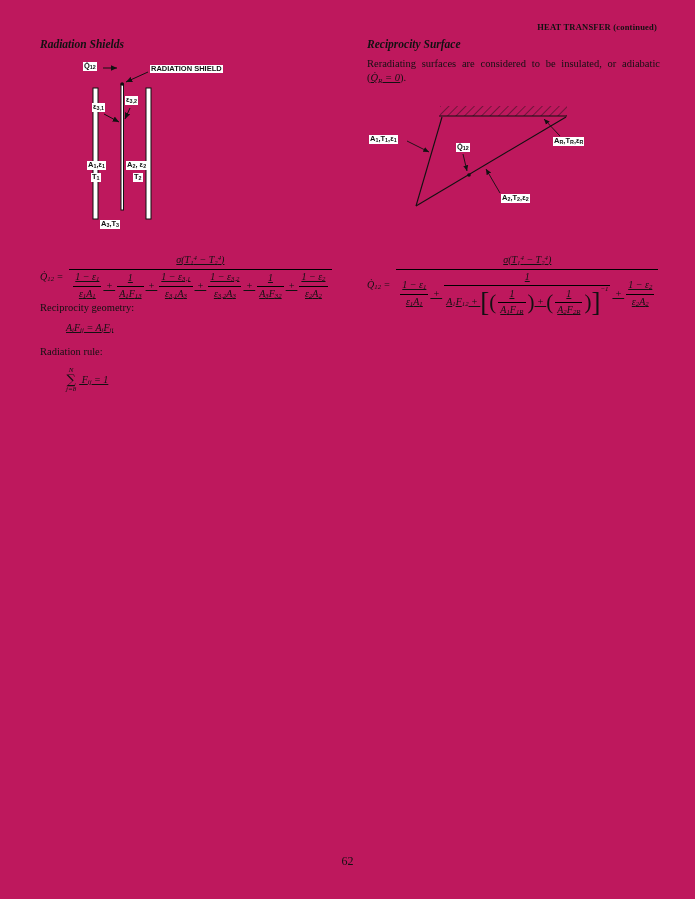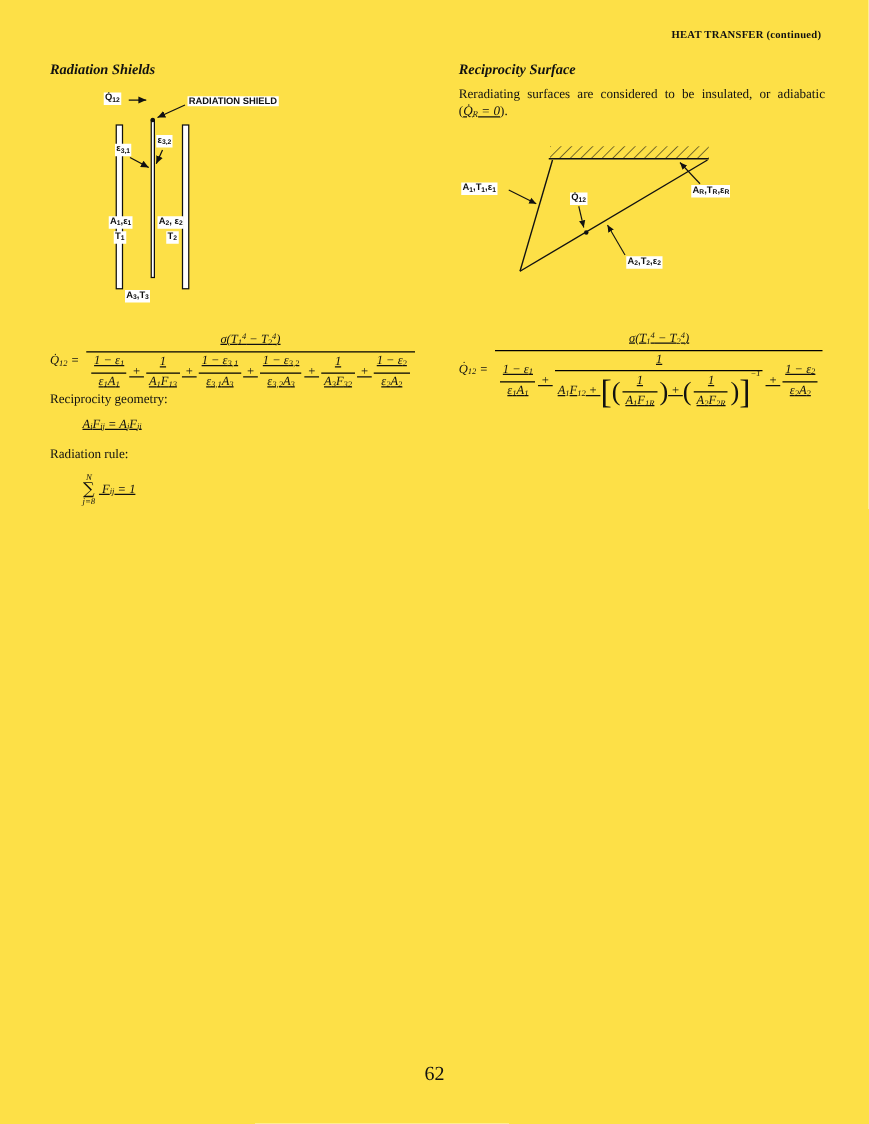--- a/index.html
+++ b/index.html
@@ -1,23 +1,23 @@
 <!DOCTYPE html>
 <html><head>
 <meta charset="utf-8">
 <style>
   * { margin:0; padding:0; box-sizing:border-box; }
   html,body { background:#ffffff; }
-  .page { position:relative; width:695px; height:899px; background:#fde047;
+  .page { position:relative; width:695px; height:899px; background:#be185d;
           font-family:"Liberation Serif", serif; color:#111; overflow:hidden; }
 
   .running-head { position:absolute; top:22px; right:38px;
                   font-size:8.5px; font-weight:bold; letter-spacing:.2px; }
 
-  .col { position:absolute; top:48px; width:293px; }
+  .col { position:absolute; top:36px; width:293px; }
   .col-left { left:40px; }
   .col-right { left:367px; }
 
   h2.sec { font-size:11.5px; font-weight:bold; font-style:italic; margin:2px 0 7px; }
   p.body { font-size:10.5px; line-height:1.32; text-align:justify; }
 
   
   .fig { position:relative; margin-top:8px; }
   .fig svg { position:absolute; left:0; top:0; }
   .fig-label { position:absolute; font-family:"Liberation Sans","DejaVu Sans",sans-serif;
@@ -47,21 +47,21 @@
   .fence.sq > .fsym { font-size:2.7em; }
   .fsup { align-self:flex-start; margin-top:-3px; font-size:.68em; }
 
   .sum-block { display:inline-flex; flex-direction:column; align-items:center;
                line-height:1; margin-right:3px; }
   .sum-top, .sum-bot { font-size:7px; }
   .sum-sigma { font-size:13px; font-style:normal; line-height:.95;
                font-family:"DejaVu Serif","Liberation Serif",serif; }
 
   .pageno { position:absolute; bottom:30px; left:0; width:100%; text-align:center;
-            font-size:16px; }
+            font-size:12px; }
 </style>
 </head>
 <body>
 
 <div class="page">
 
   <div class="running-head">HEAT TRANSFER (continued)</div>
 
   <div class="col col-left">
 

